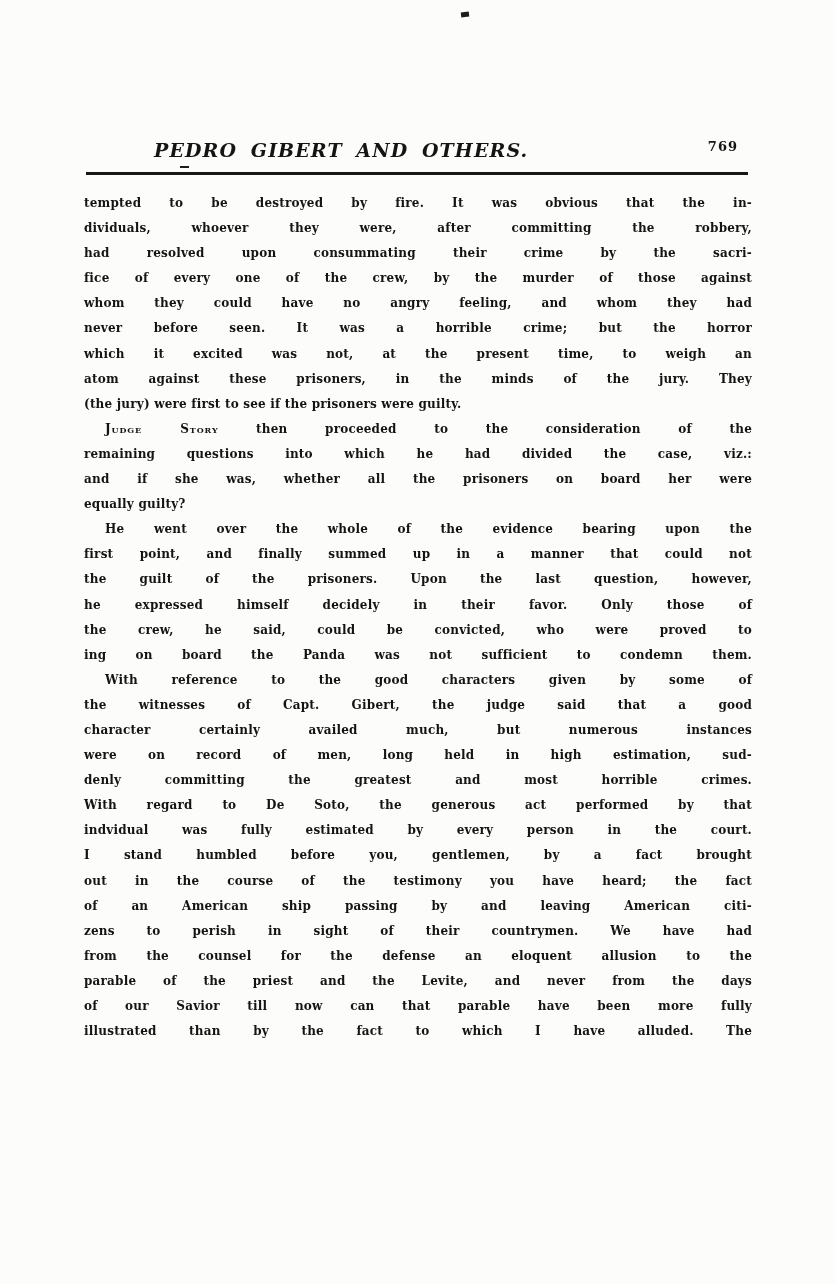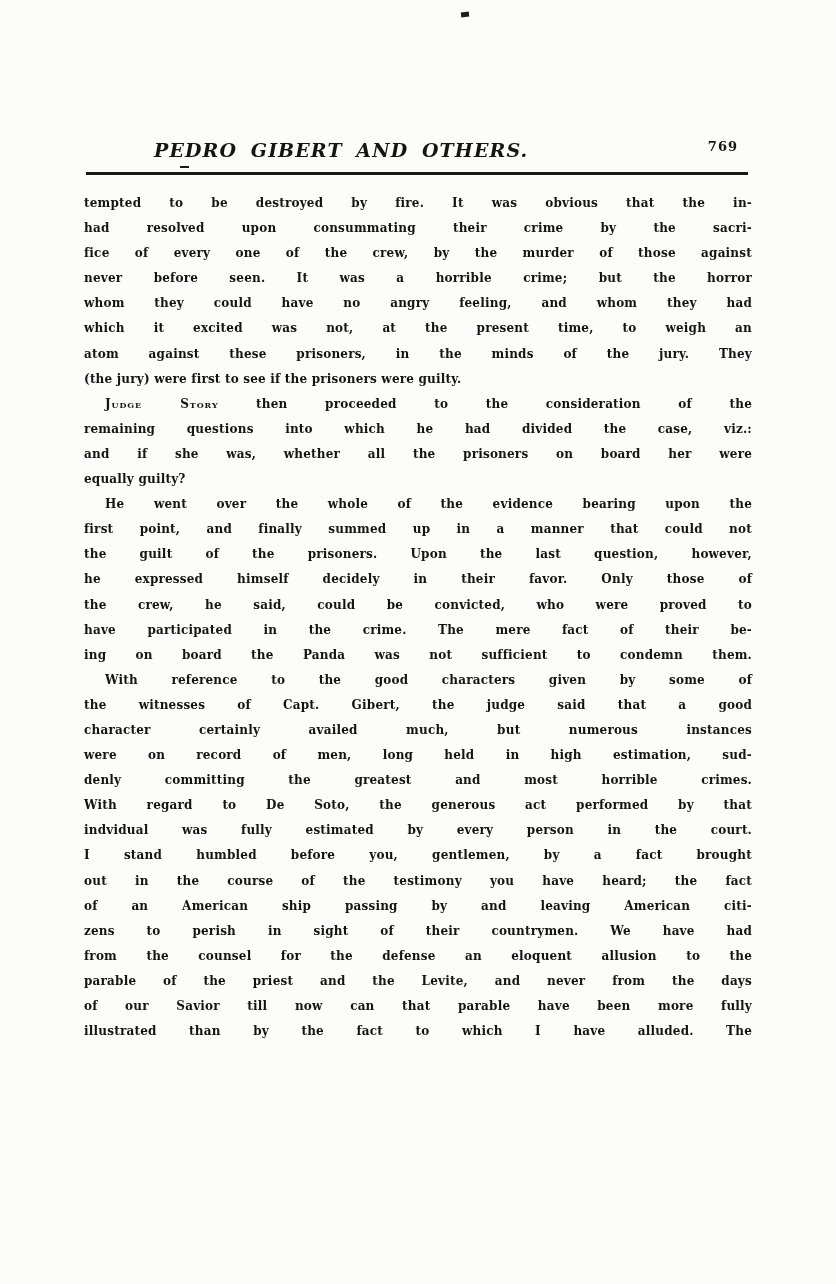--- a/index.html
+++ b/index.html
@@ -94,41 +94,41 @@
   <div class="header">
     <div class="running-title">PEDRO GIBERT AND OTHERS.</div>
     <div class="page-number">769</div>
   </div>
   <div class="p-underline"></div>
   <div class="rule"></div>
 
   <div class="body-text">
       <div class="para">
         <div class="line">tempted to be destroyed by fire. It was obvious that the in-</div>
+        <div class="line">dividuals, whoever they were, after committing the robbery,</div>
         <div class="line">had resolved upon consummating their crime by the sacri-</div>
         <div class="line">fice of every one of the crew, by the murder of those against</div>
+        <div class="line">whom they could have no angry feeling, and whom they had</div>
         <div class="line">never before seen. It was a horrible crime; but the horror</div>
-        <div class="line">whom they could have no angry feeling, and whom they had</div>
         <div class="line">which it excited was not, at the present time, to weigh an</div>
         <div class="line">atom against these prisoners, in the minds of the jury. They</div>
         <div class="line short-last">(the jury) were first to see if the prisoners were guilty.</div>
       </div>
       <div class="para">
         <div class="line indent"><span class="smallcaps">Judge Story</span> then proceeded to the consideration of the</div>
         <div class="line">remaining questions into which he had divided the case, viz.:</div>
         <div class="line">and if she was, whether all the prisoners on board her were</div>
         <div class="line short-last">equally guilty?</div>
       </div>
       <div class="para">
         <div class="line indent">He went over the whole of the evidence bearing upon the</div>
         <div class="line">first point, and finally summed up in a manner that could not</div>
         <div class="line">the guilt of the prisoners. Upon the last question, however,</div>
         <div class="line">he expressed himself decidely in their favor. Only those of</div>
         <div class="line">the crew, he said, could be convicted, who were proved to</div>
-        <div class="line">have participated in the crime. The mere fact of their be-</div>
         <div class="line">ing on board the Panda was not sufficient to condemn them.</div>
       </div>
       <div class="para">
         <div class="line indent">With reference to the good characters given by some of</div>
         <div class="line">the witnesses of Capt. Gibert, the judge said that a good</div>
         <div class="line">character certainly availed much, but numerous instances</div>
         <div class="line">were on record of men, long held in high estimation, sud-</div>
         <div class="line">denly committing the greatest and most horrible crimes.</div>
         <div class="line">With regard to De Soto, the generous act performed by that</div>
         <div class="line">indvidual was fully estimated by every person in the court.</div>

